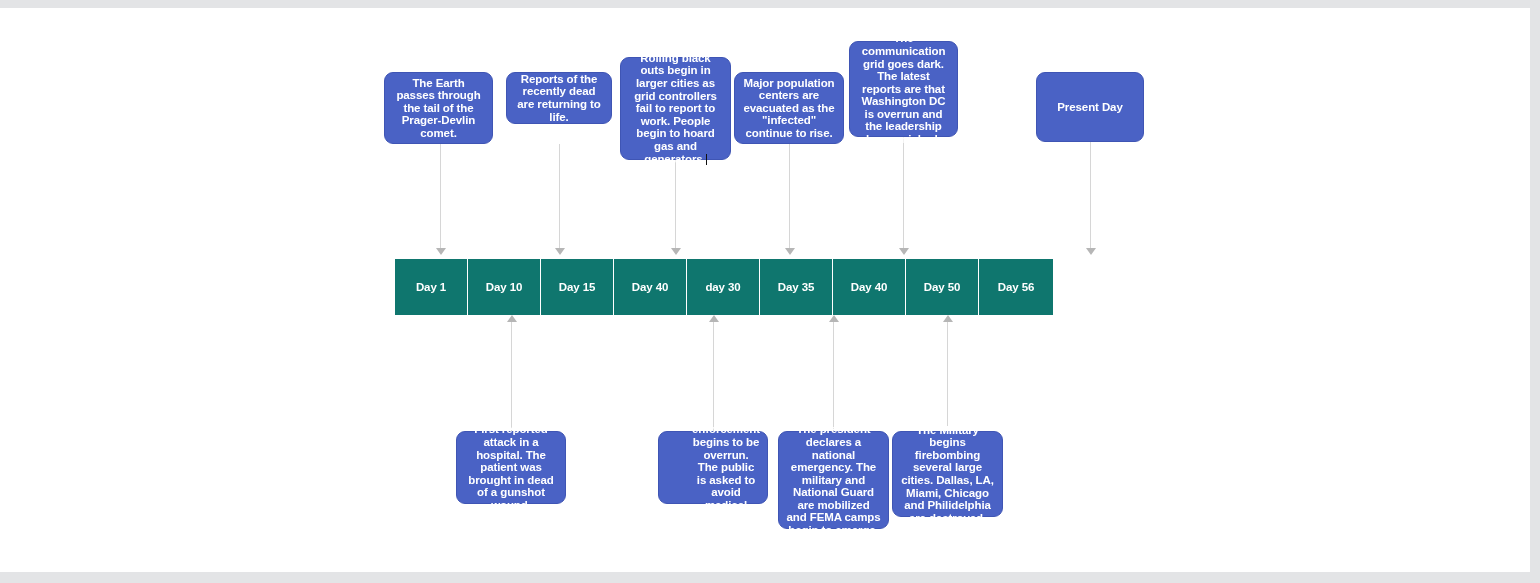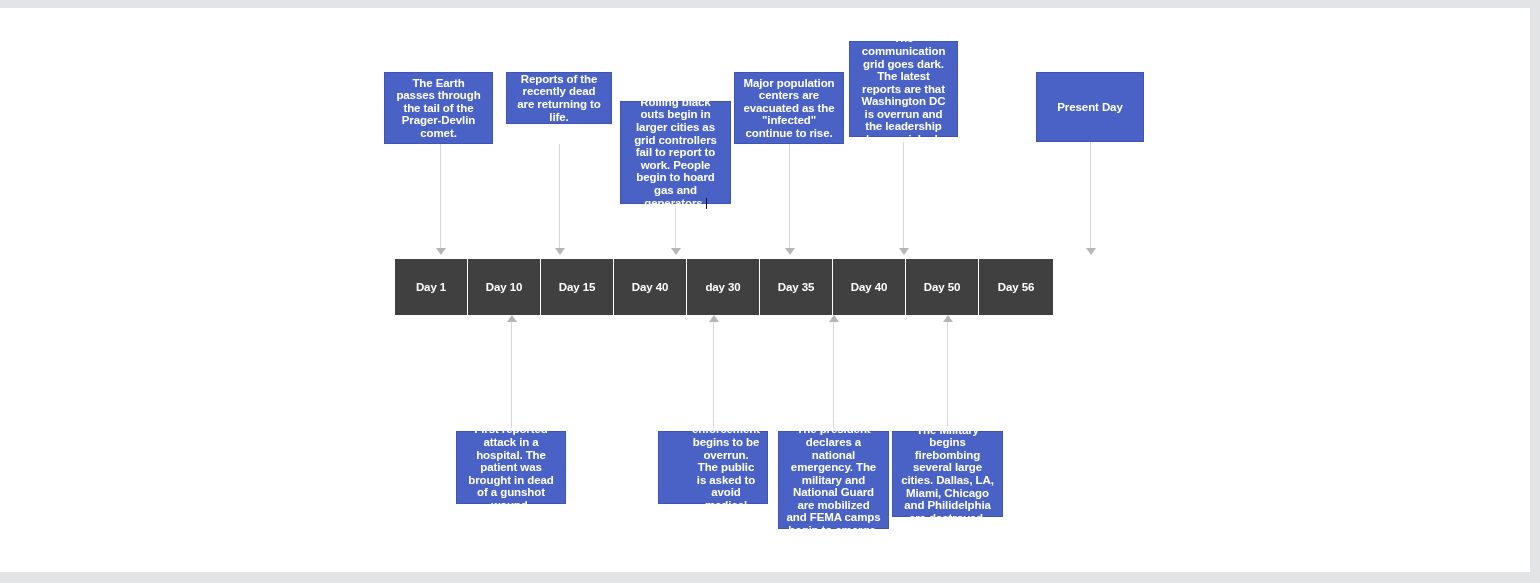--- a/index.html
+++ b/index.html
@@ -28,21 +28,21 @@
     width: 1540px;
     height: 583px;
   }
 
   
   .event-box {
     position: absolute;
     box-sizing: border-box;
     background: #4a62c5;
     border: 1px solid #3f55b4;
-    border-radius: 0;
+    border-radius: 9px;
     color: #ffffff;
     font-size: 11.5px;
     line-height: 12.6px;
     font-weight: bold;
     text-align: center;
     display: flex;
     align-items: center;
     justify-content: center;
     padding: 3px 7px;
     letter-spacing: -0.1px;
@@ -83,21 +83,21 @@
     position: absolute;
     left: 395px;
     top: 267px;
     width: 731px;
     height: 56px;
     display: flex;
   }
   .tl-cell {
     box-sizing: border-box;
     height: 56px;
-    background: #404040;
+    background: #0f766e;
     border-right: 1px solid #ffffff;
     color: #ffffff;
     font-size: 11.5px;
     font-weight: bold;
     display: flex;
     align-items: center;
     justify-content: center;
     letter-spacing: -0.1px;
     -webkit-font-smoothing: antialiased;
   }
@@ -129,21 +129,21 @@
   <div class="arrow-down" style="left:1086px; top:256px;"></div>
 
   <div class="event-box" style="left:384px; top:80px; width:109px; height:72px;justify-content:center;">
     <span class="txt">The Earth passes through the tail of the Prager-Devlin comet.</span>
   </div>
 
   <div class="event-box" style="left:506px; top:80px; width:106px; height:52px;">
     <span class="txt">Reports of the recently dead are returning to life.</span>
   </div>
 
-  <div class="event-box editing" style="left:620px; top:65px; width:111px; height:103px;margin-top:44px;">
+  <div class="event-box editing" style="left:620px; top:65px; width:111px; height:103px;">
     <span class="txt">Rolling black outs begin in larger cities as grid controllers fail to report to work. People begin to hoard gas and generators.</span>
   </div>
 
   <div class="event-box" style="left:734px; top:80px; width:110px; height:72px;">
     <span class="txt">Major population centers are evacuated as the "infected" continue to rise.</span>
   </div>
 
   <div class="event-box" style="left:849px; top:49px; width:109px; height:96px;">
     <span class="txt">The communication grid goes dark. The latest reports are that Washington DC is overrun and the leadership has vanished.</span>
   </div>

